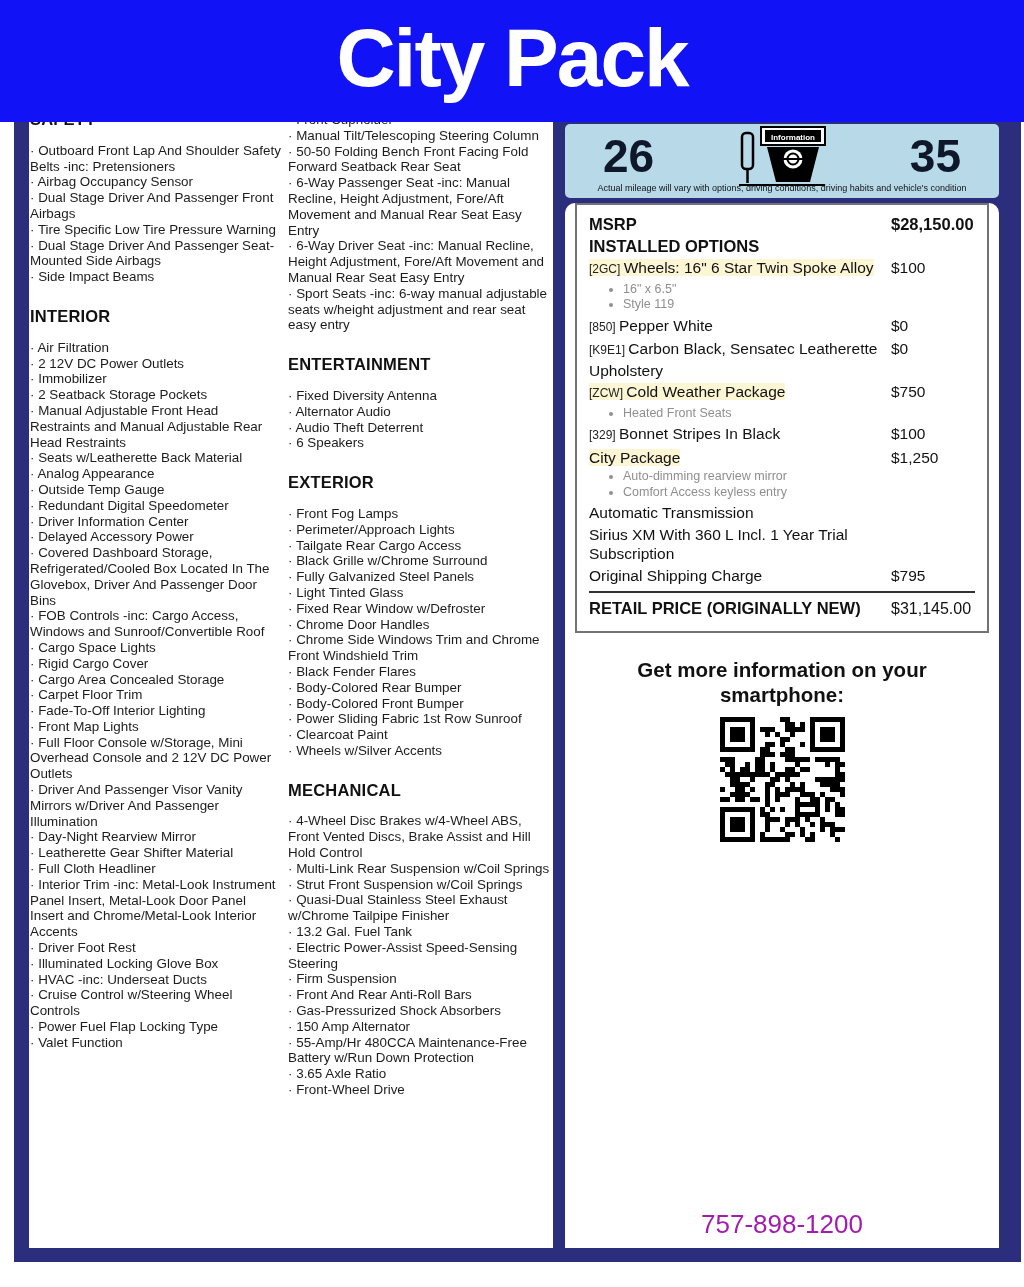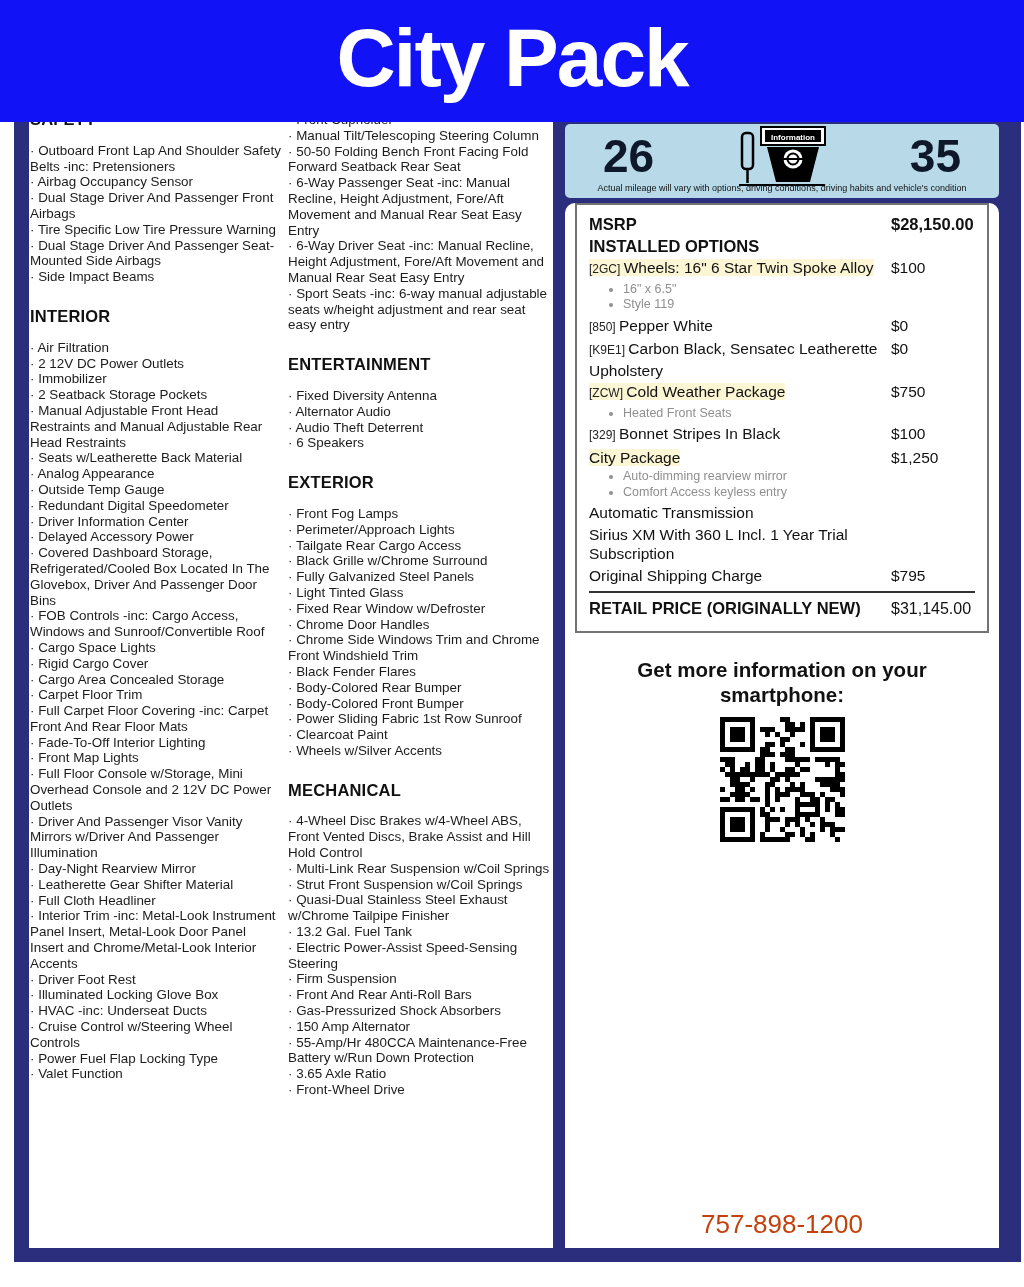--- a/index.html
+++ b/index.html
@@ -44,21 +44,21 @@
   .subs li{margin:0;}
   .retail{border-top:2px solid #333;margin-top:6px;padding-top:6px;}
   .retail .pname{font-weight:700;font-size:16.5px;}
   .retail .pprice{font-size:16px;}
 
   .sp-heading{margin:24px auto 10px auto;max-width:390px;text-align:center;font-size:20.5px;font-weight:700;color:#111;line-height:25px;}
   .qr-wrap{display:flex;justify-content:center;margin-top:8px;}
 
   .dealer{position:absolute;left:0;right:0;bottom:8px;text-align:center;}
   .dealer-name{font-size:36px;font-weight:700;color:#000;line-height:1.15;}
-  .dealer-phone{font-size:26px;color:#c2410c;line-height:1.2;}
+  .dealer-phone{font-size:26px;color:#a21caf;line-height:1.2;}
 
   .footer{position:absolute;left:0;top:1264px;width:1024px;text-align:center;font-size:12.5px;color:#333;z-index:2;}
 
   
   .pump{width:96px;height:66px;margin-top:-4px;}
 </style>
 </head>
 <body>
 
 <div class="page">
@@ -85,21 +85,20 @@
         <div class="feat">· Outside Temp Gauge</div>
         <div class="feat">· Redundant Digital Speedometer</div>
         <div class="feat">· Driver Information Center</div>
         <div class="feat">· Delayed Accessory Power</div>
         <div class="feat">· Covered Dashboard Storage, Refrigerated/Cooled Box Located In The Glovebox, Driver And Passenger Door Bins</div>
         <div class="feat">· FOB Controls -inc: Cargo Access, Windows and Sunroof/Convertible Roof</div>
         <div class="feat">· Cargo Space Lights</div>
         <div class="feat">· Rigid Cargo Cover</div>
         <div class="feat">· Cargo Area Concealed Storage</div>
         <div class="feat">· Carpet Floor Trim</div>
-        <div class="feat">· Full Carpet Floor Covering -inc: Carpet Front And Rear Floor Mats</div>
         <div class="feat">· Fade-To-Off Interior Lighting</div>
         <div class="feat">· Front Map Lights</div>
         <div class="feat">· Full Floor Console w/Storage, Mini Overhead Console and 2 12V DC Power Outlets</div>
         <div class="feat">· Driver And Passenger Visor Vanity Mirrors w/Driver And Passenger Illumination</div>
         <div class="feat">· Day-Night Rearview Mirror</div>
         <div class="feat">· Leatherette Gear Shifter Material</div>
         <div class="feat">· Full Cloth Headliner</div>
         <div class="feat">· Interior Trim -inc: Metal-Look Instrument Panel Insert, Metal-Look Door Panel Insert and Chrome/Metal-Look Interior Accents</div>
         <div class="feat">· Driver Foot Rest</div>
         <div class="feat">· Illuminated Locking Glove Box</div>

